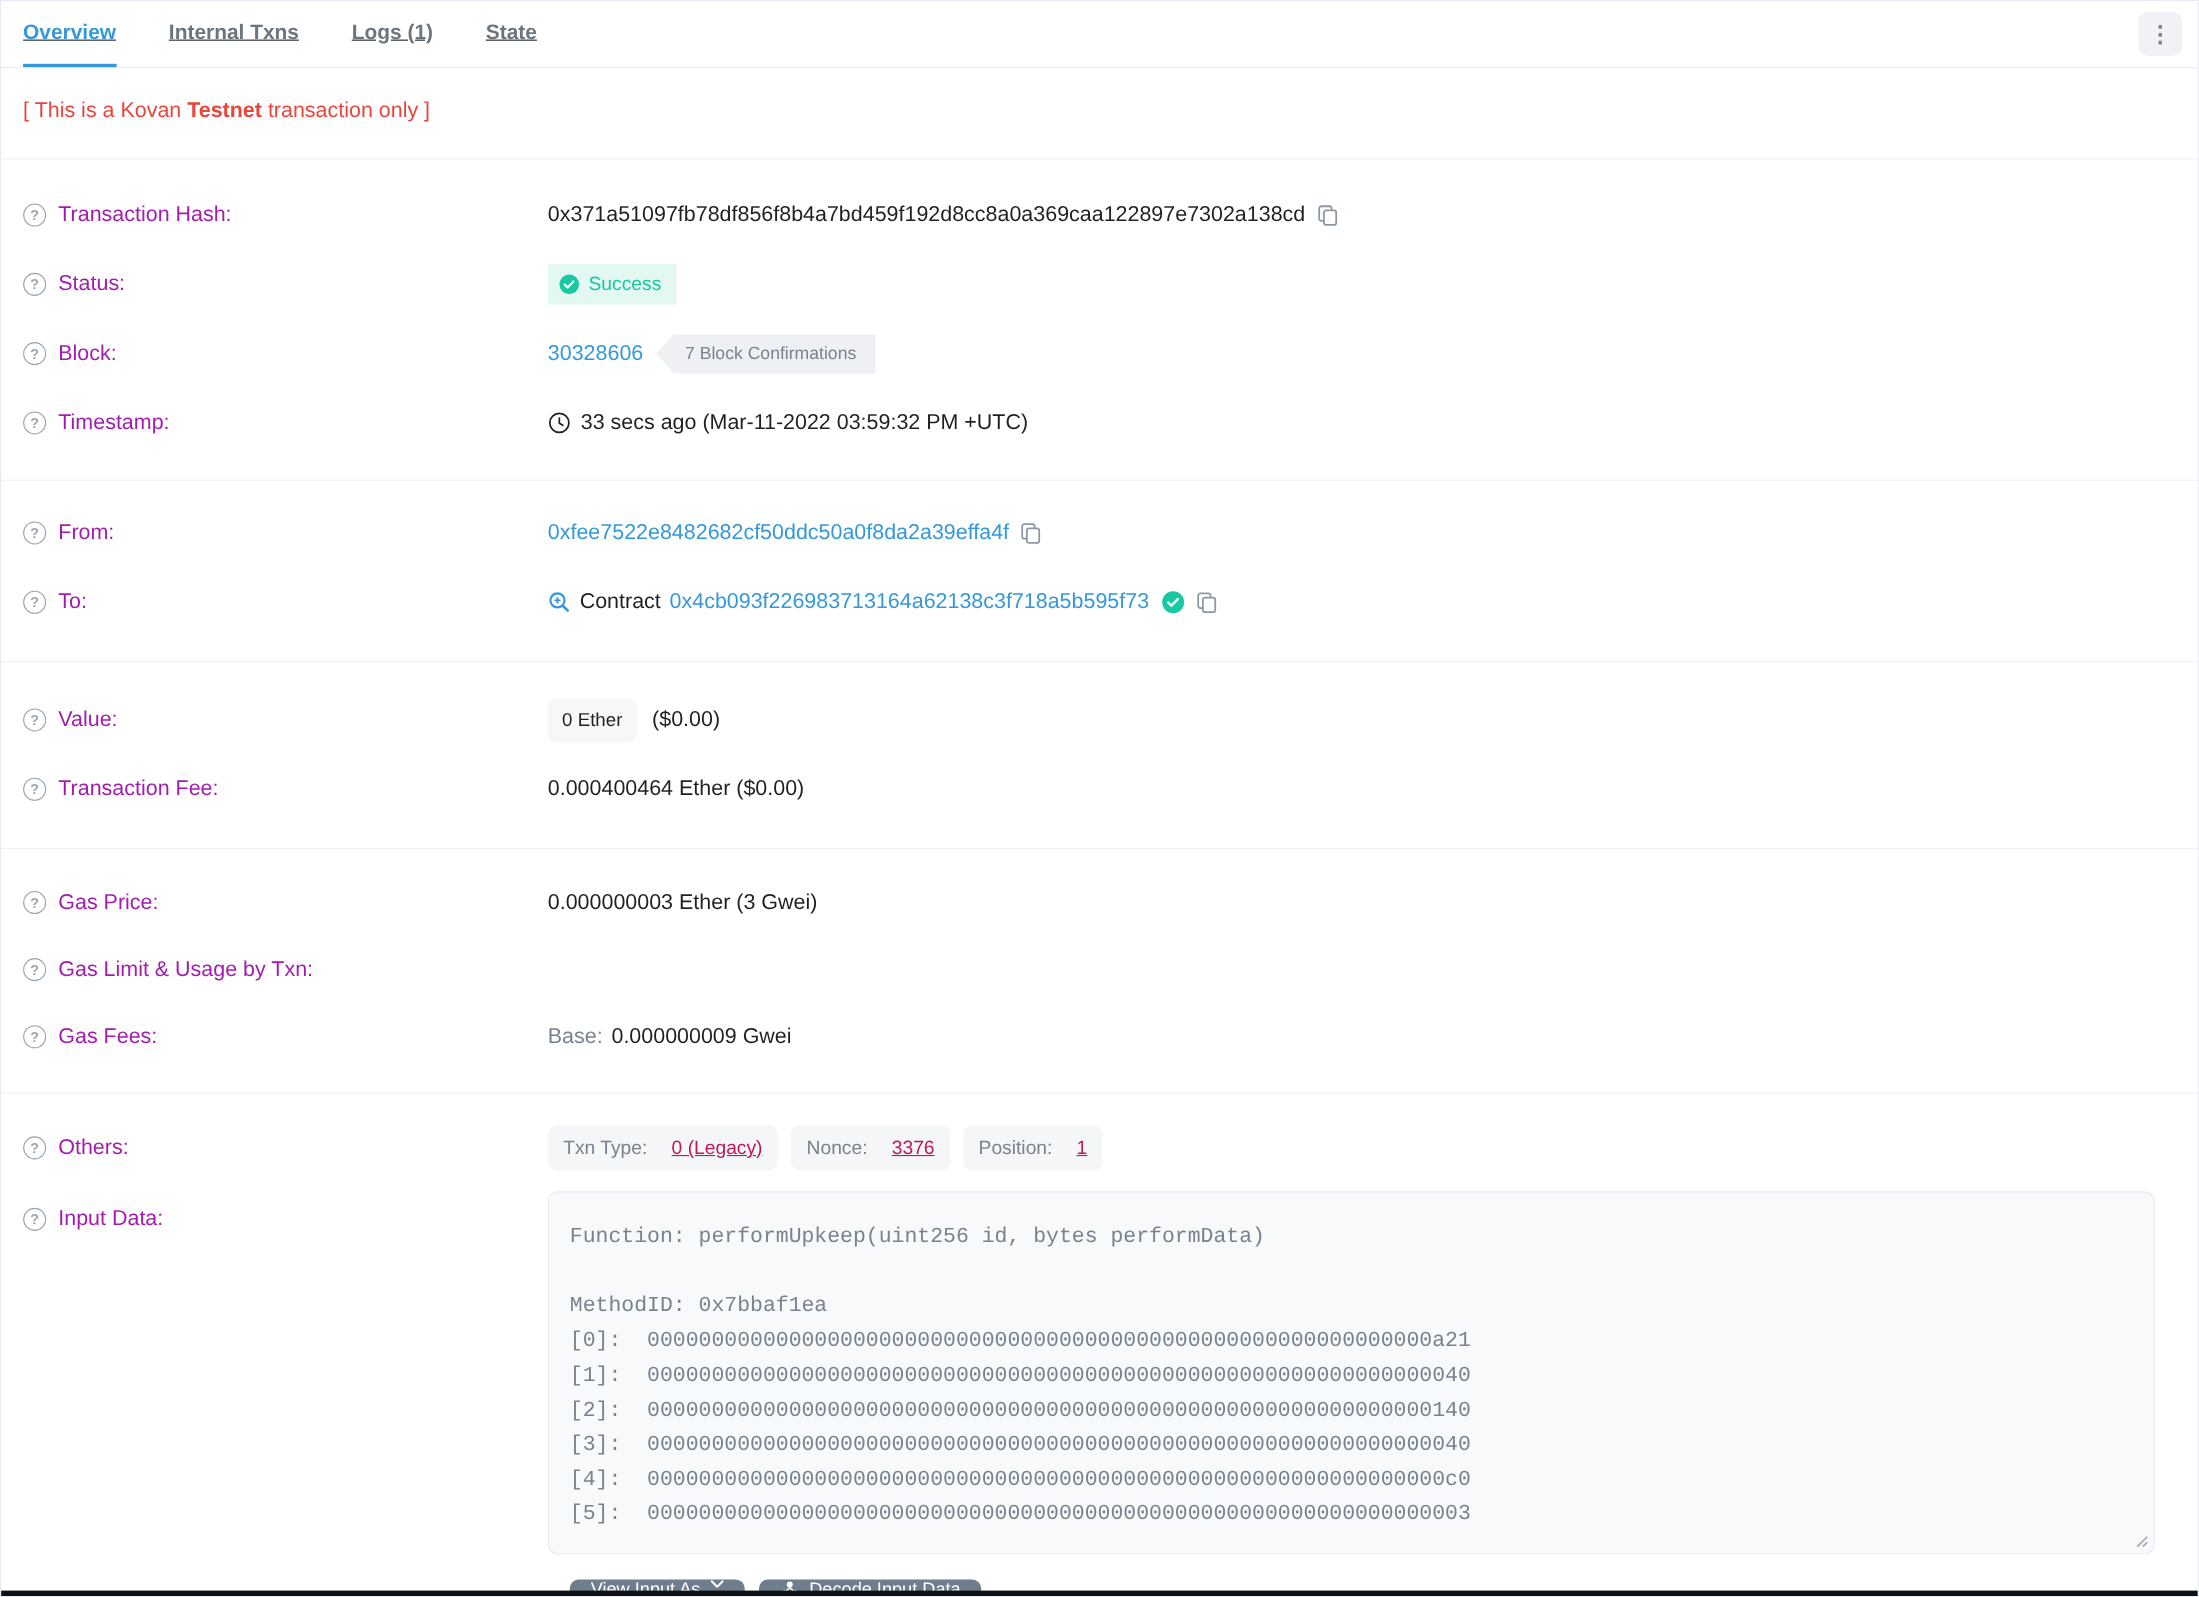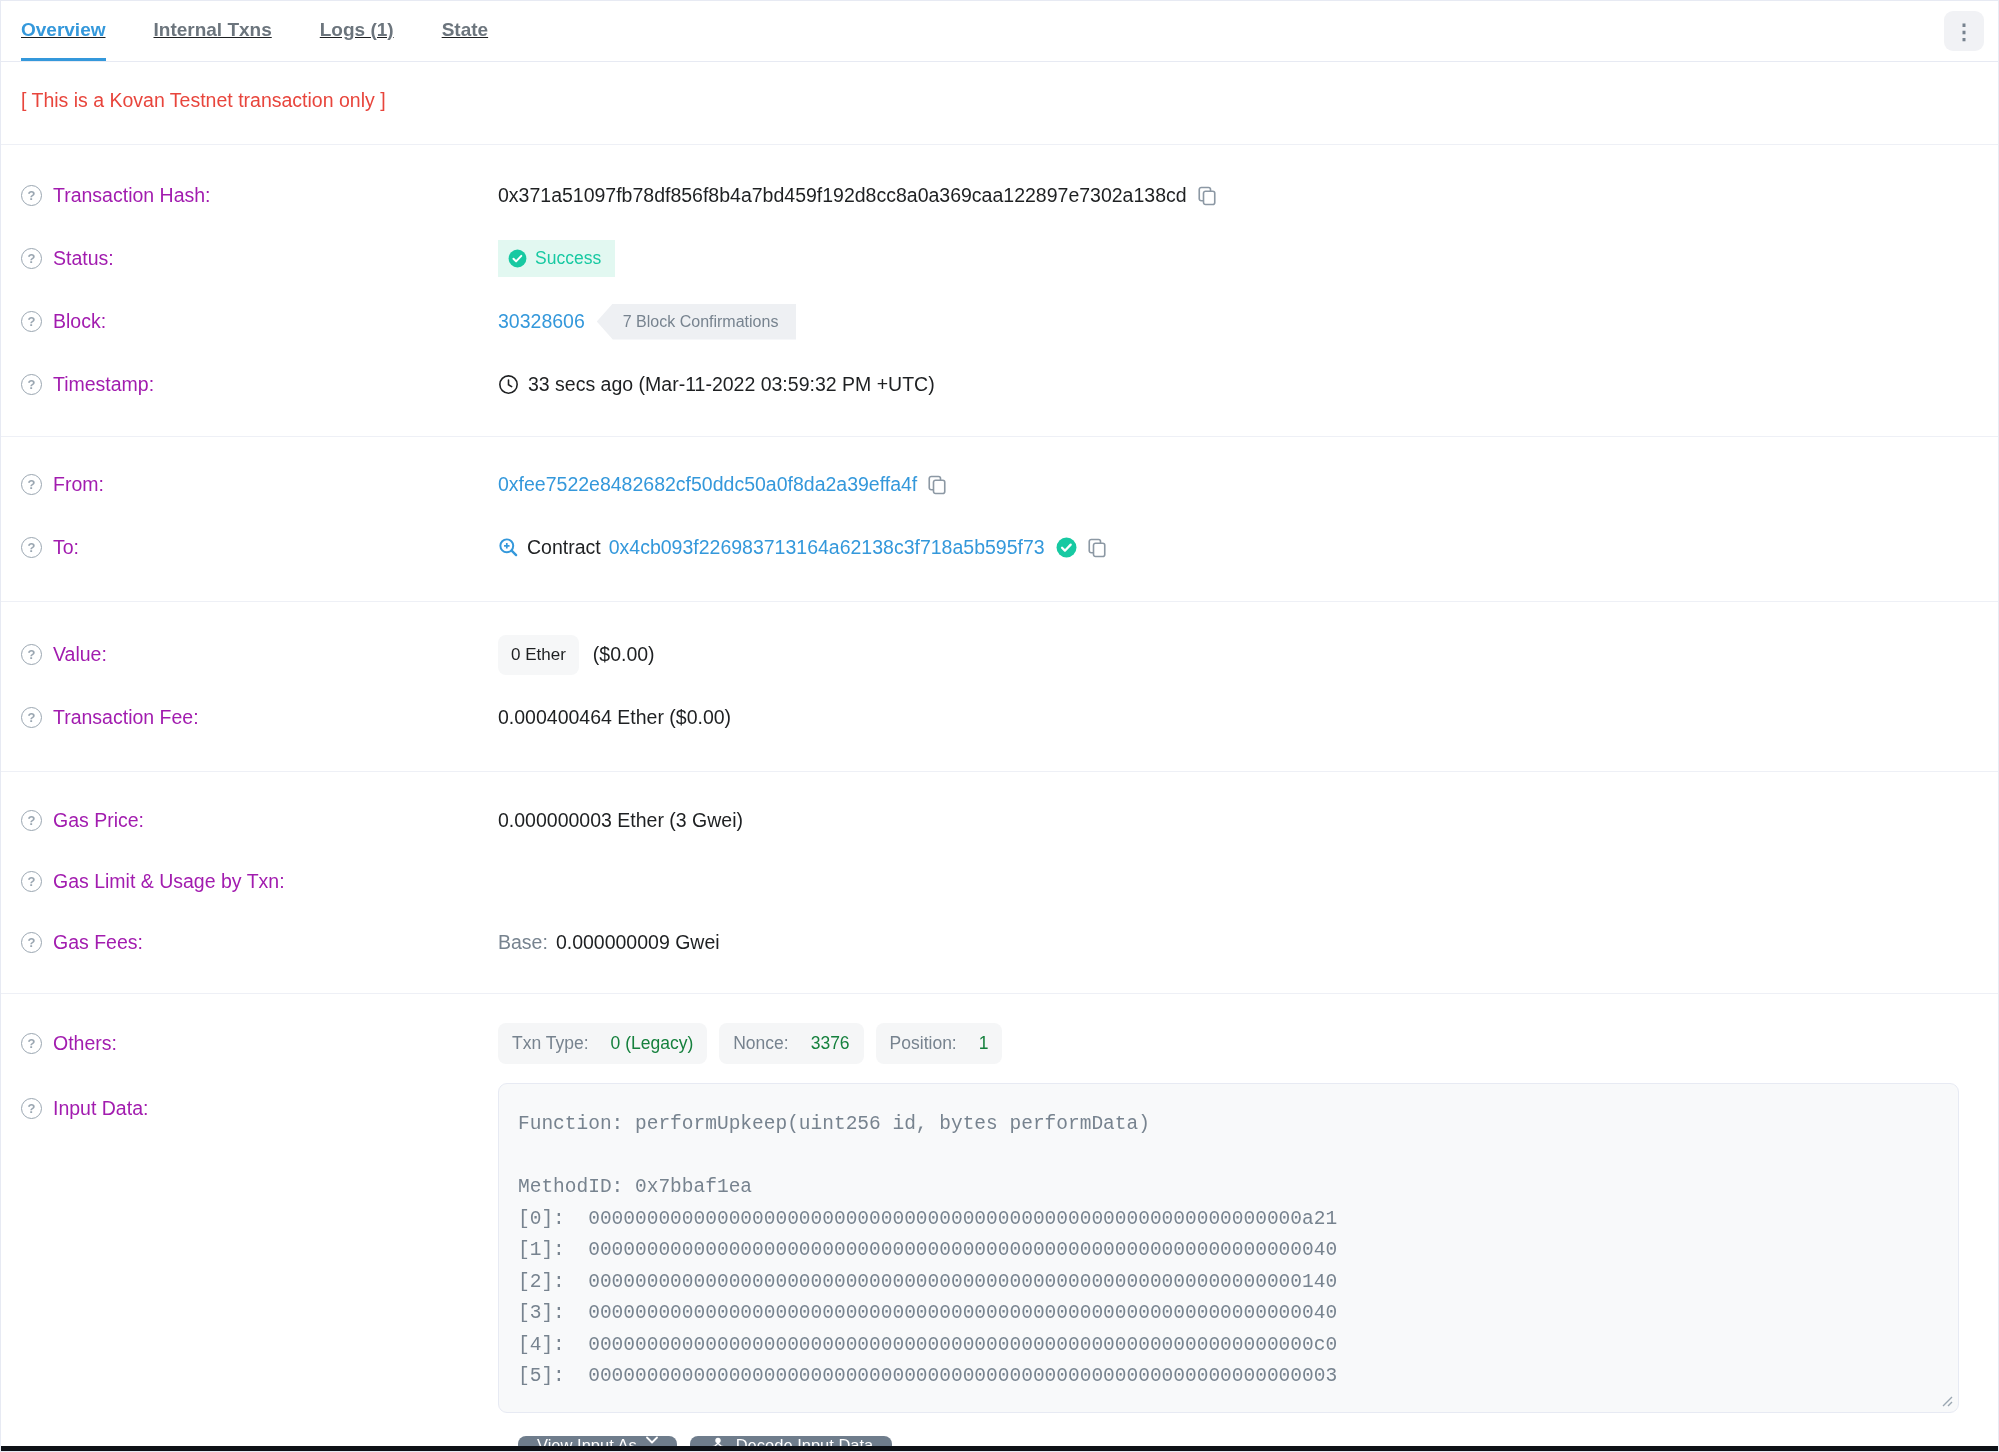--- a/index.html
+++ b/index.html
@@ -43,21 +43,21 @@
     cursor: pointer;
   }
 
   
   .warning {
     padding: 27px 20px 32px 20px;
     border-bottom: 1px solid #eef0f6;
     font-size: 19.5px;
     color: #e8453c;
   }
-  .warning b { font-weight: 400; }
+  .warning b { font-weight: 700; }
 
   
   .section { border-bottom: 1px solid #eef0f6; }
   .section.pad-a { padding: 19px 0 20px; }
   .section.pad-b { padding: 16px 0 22px; }
   .section.pad-c { padding: 21px 0 22px; }
   .section.pad-d { padding: 18px 0 20px; }
   .section.pad-e { padding: 18px 0 20px; }
 
   .row { display: flex; align-items: center; min-height: 63px; }
@@ -106,21 +106,21 @@
     background: #f6f7f8; color: #1e2022;
     font-size: 17px;
     border-radius: 8px; padding: 10px 13px;
   }
   .badge-kv {
     display: inline-flex; align-items: center; gap: 22px;
     background: #f5f6f7; border-radius: 8px;
     padding: 10px 14px; font-size: 17.5px; margin-right: 12px;
   }
   .badge-kv .k { color: #77838f; }
-  .badge-kv .v { color: #15803d; }
+  .badge-kv .v { color: #be185d; text-decoration: underline; }
 
   .usd { margin-left: 14px; }
 
   .sep-bar { color: #b6bec7; margin: 0 16px 0 18px; font-size: 18px; }
   .red-box {
     display: inline-block;
     border: 3px solid #f30d0d;
     padding: 6px 8px;
     margin-right: 4px;
     color: #1e2022;

